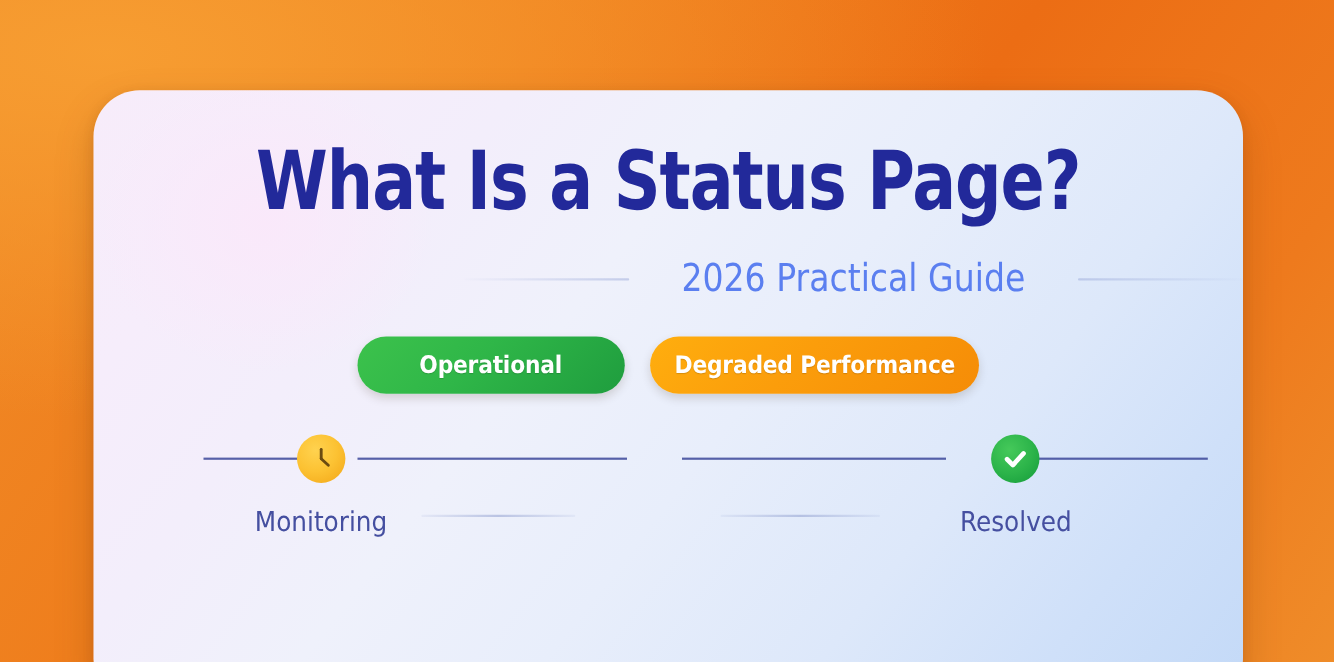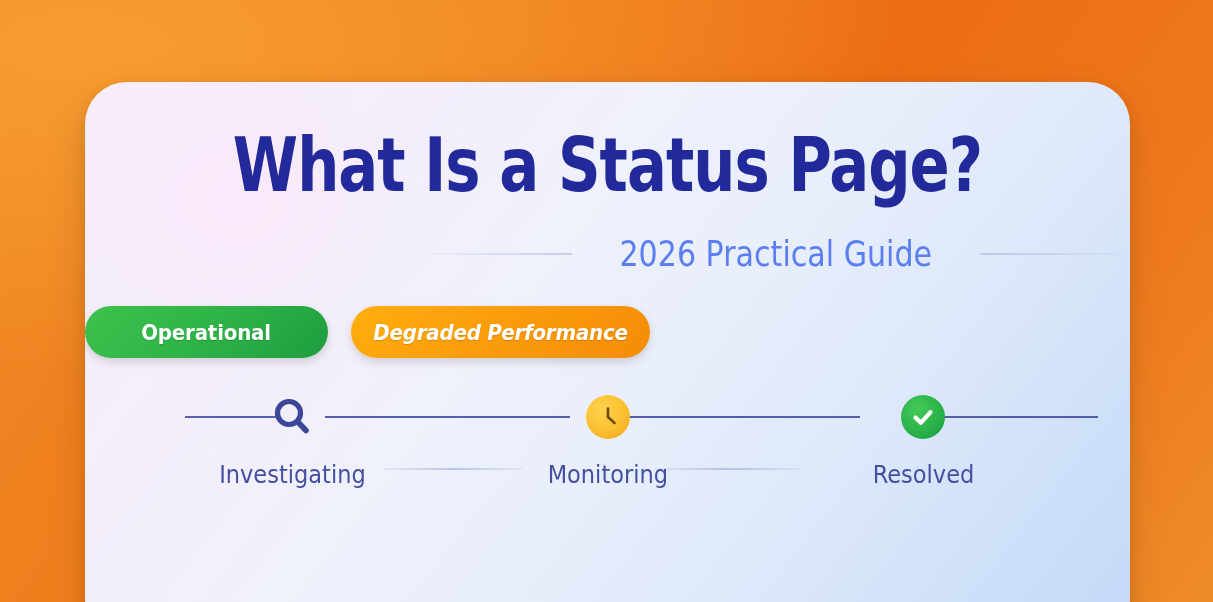--- a/index.html
+++ b/index.html
@@ -104,20 +104,21 @@
     transform-origin: 50% 50%;
   }
 
   
   #badges {
     position: absolute;
     top: 224px;
     left: 0; right: 0;
     display: flex;
     align-items: center;
+    justify-content: center;
     gap: 23px;
   }
   .badge {
     height: 52px;
     display: flex;
     align-items: center;
     justify-content: center;
     border-radius: 26px;
     padding: 0 34px;
     color: #ffffff;
@@ -126,21 +127,21 @@
     font-weight: 700;
     letter-spacing: -0.2px;
     white-space: nowrap;
     text-shadow: 0 1px 1px rgba(0,0,0,0.16);
     box-shadow: 0 4px 9px rgba(60,40,20,0.17);
     cursor: pointer;
   }
   .badge span { transform: scaleX(0.90); transform-origin: 50% 50%; display: inline-block; }
 
   .badge.green  { background: linear-gradient(135deg, #3cc24c 0%, #2fb648 44%, #1f9d3e 100%); width: 243px; }
-  .badge.orange { background: linear-gradient(135deg, #ffae0e 0%, #fb9d0b 45%, #f58c07 100%); width: 299px; font-style: italic; }
+  .badge.orange { background: linear-gradient(135deg, #ffae0e 0%, #fb9d0b 45%, #f58c07 100%); width: 299px; }
   .badge.red    { background: linear-gradient(135deg, #f2343d 0%, #e82730 45%, #d81c28 100%); width: 255px; }
 
   
   #timeline {
     position: absolute;
     top: 310px;
     left: 100px;
     right: 100px;
     height: 100px;
   }
@@ -240,29 +241,20 @@
       <div class="tl-rail r1"></div>
       <div class="tl-rail r2"></div>
       <div class="tl-rail r3"></div>
       <div class="tl-rail r4"></div>
 
       <div class="lbl-rule a"></div>
       <div class="lbl-rule b"></div>
 
       <div class="tl-nodes">
 
-        <div class="tl-node">
-          <div class="tl-ico">
-            <svg width="48" height="48" viewBox="0 0 48 48">
-              <circle cx="21" cy="20" r="11.5" fill="none" stroke="#3b4699" stroke-width="5.2"></circle>
-              <line x1="29.5" y1="28.5" x2="38" y2="37.5" stroke="#3b4699" stroke-width="5.6" stroke-linecap="round"></line>
-            </svg>
-          </div>
-          <div class="tl-label">Investigating</div>
-        </div>
 
         <div class="tl-node">
           <div class="tl-ico">
             <div class="tl-badge-circle circle-amber">
               <svg width="30" height="30" viewBox="0 0 30 30">
                 <line x1="15" y1="15" x2="15" y2="6.5" stroke="#6b4a10" stroke-width="2.6" stroke-linecap="round"></line>
                 <line x1="15" y1="15" x2="21.5" y2="21" stroke="#6b4a10" stroke-width="2.6" stroke-linecap="round"></line>
               </svg>
             </div>
           </div>

